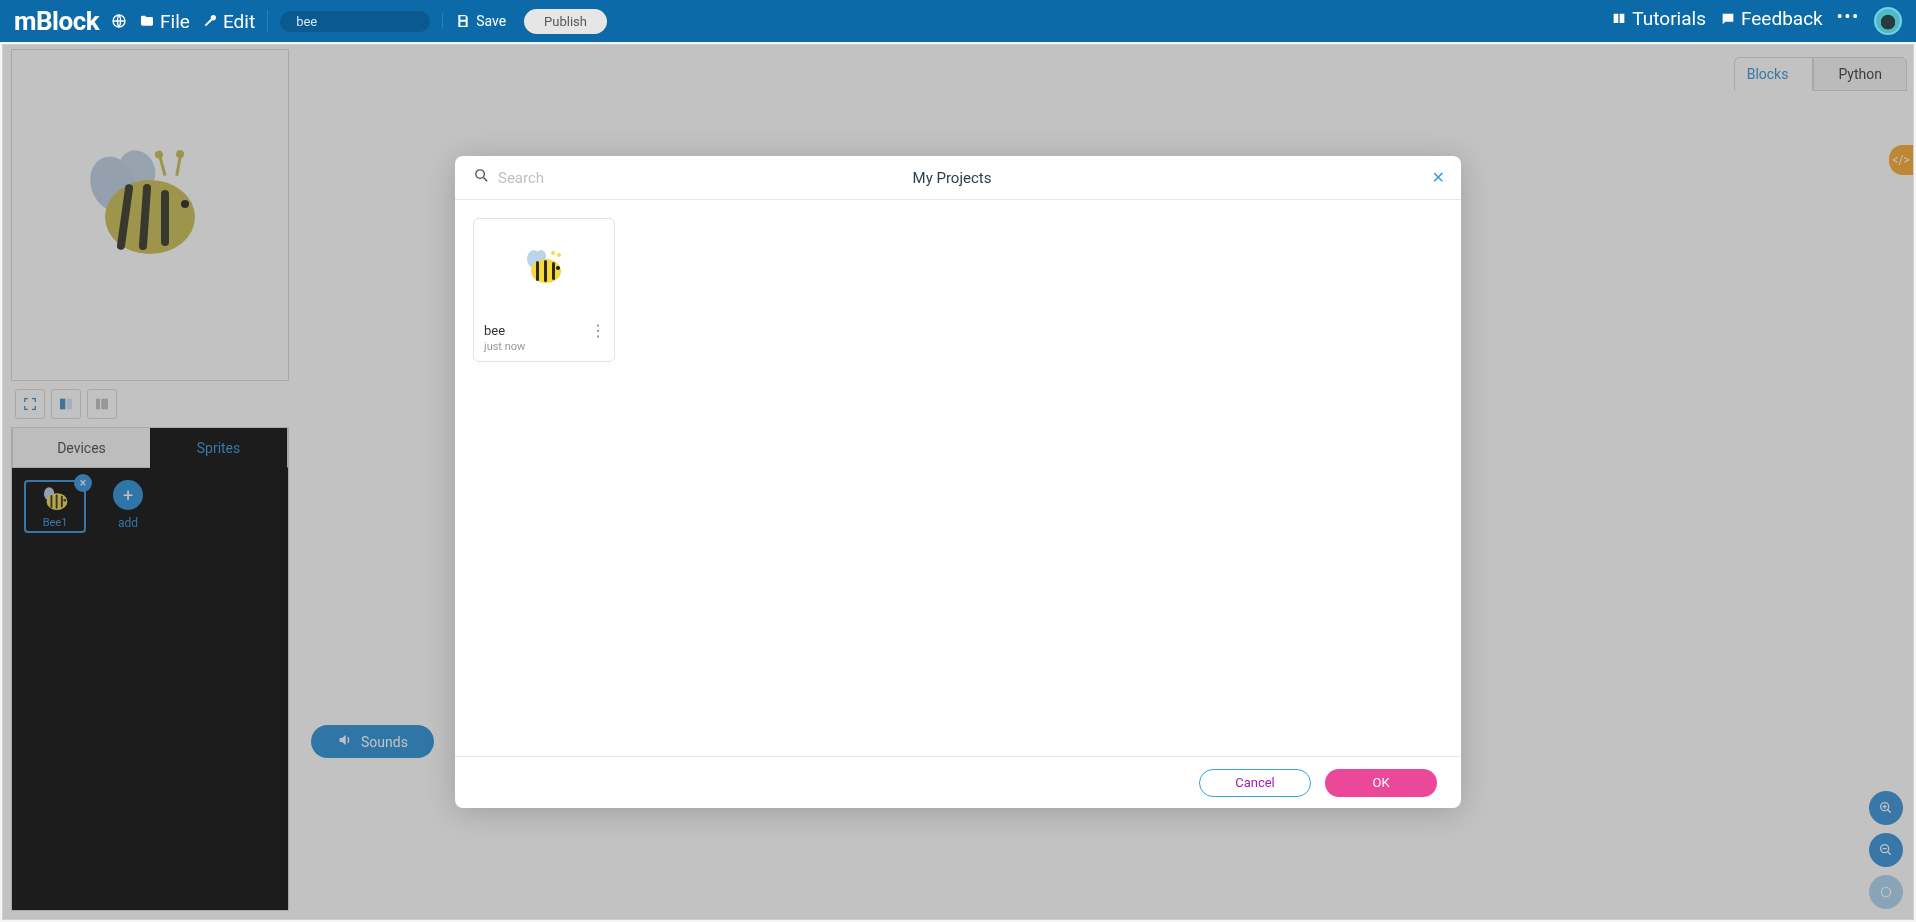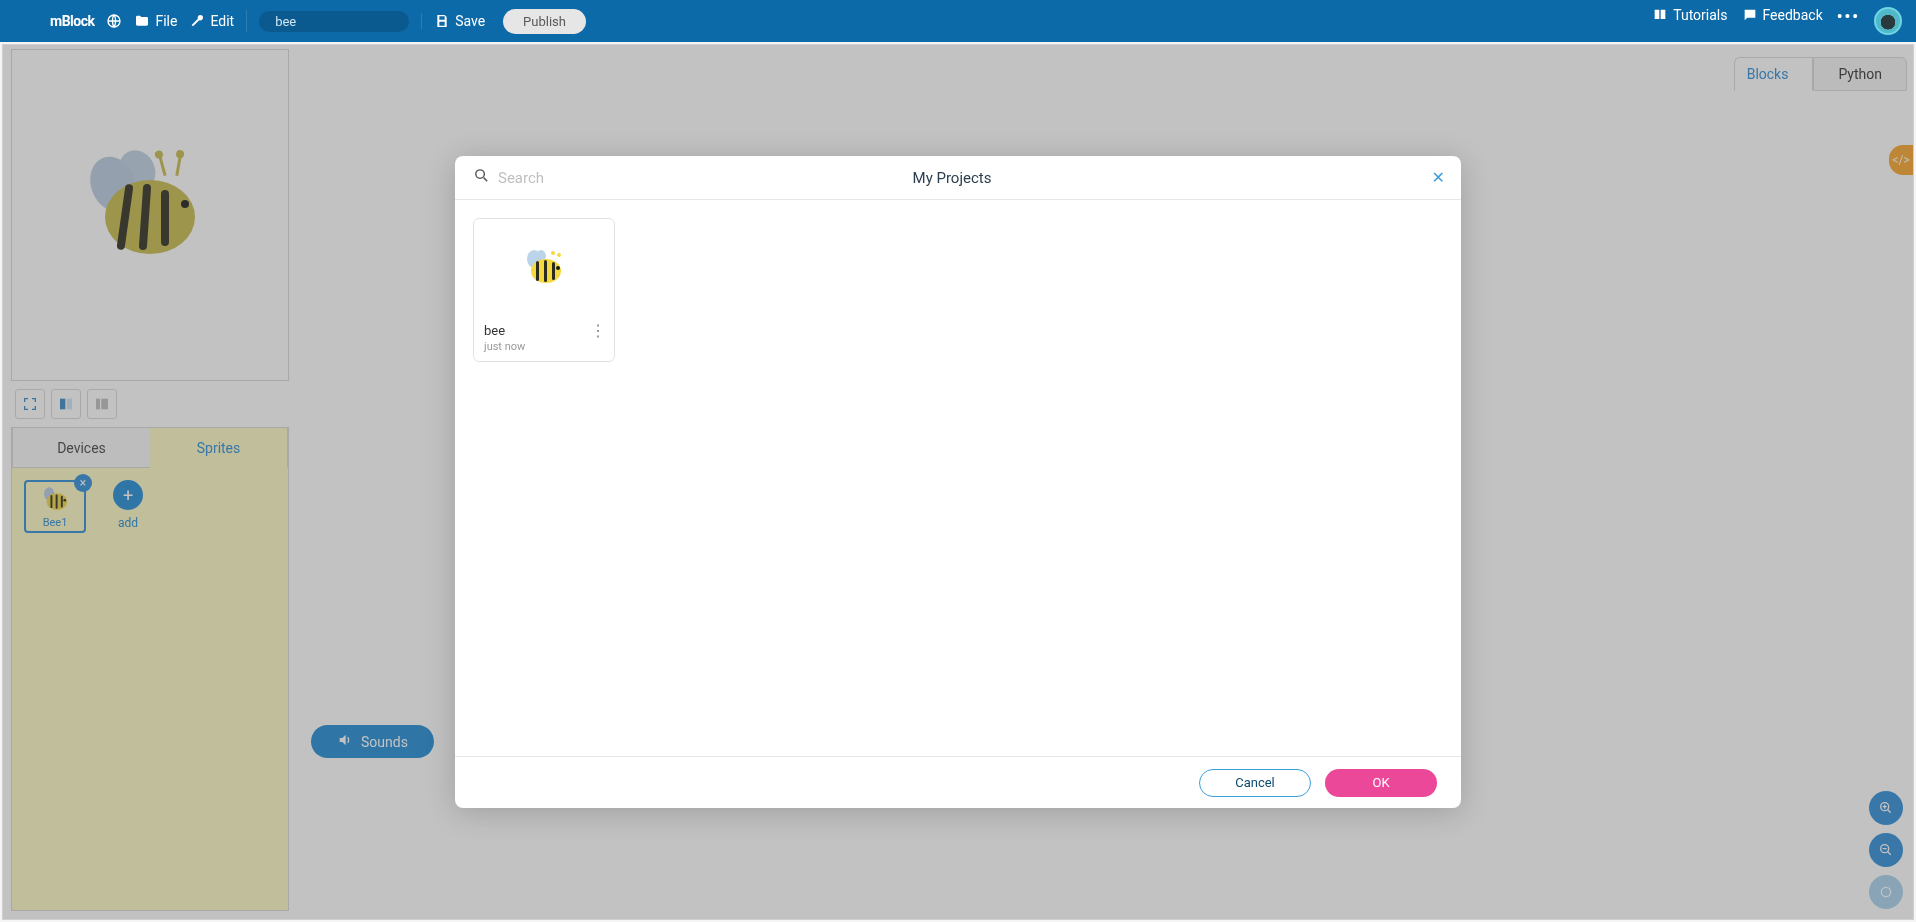--- a/index.html
+++ b/index.html
@@ -9,22 +9,22 @@
 
 .topbar {
   height: 42px;
   background: #0d6aa8;
   display: flex;
   align-items: center;
   padding: 0 14px;
   color: #fff;
   gap: 12px;
 }
-.logo { font-weight: 700; font-size: 14px; letter-spacing: -0.5px; margin-left: 36px; }
-.tb-item { display: flex; align-items: center; gap: 5px; font-size: 14px; cursor: pointer; }
+.logo { font-weight: 700; font-size: 26px; letter-spacing: -0.5px; }
+.tb-item { display: flex; align-items: center; gap: 5px; font-size: 19px; cursor: pointer; }
 .tb-icon { width: 16px; height: 16px; display: inline-flex; align-items: center; justify-content: center; }
 .project-name {
   background: #0b5a8f;
   border-radius: 14px;
   padding: 3px 16px;
   min-width: 150px;
   font-size: 13px;
   color: #cfe6f5;
 }
 .save-item { display: flex; align-items: center; gap: 5px; font-size: 14px; cursor: pointer; padding-left: 12px; border-left: 1px solid #2b7fb5; }
@@ -88,21 +88,21 @@
   position: absolute; left: 12px; top: 344px; display: flex; gap: 6px;
 }
 .sc-btn {
   width: 30px; height: 30px; border: 1px solid #d8d8d8; background: #fff; border-radius: 3px;
   display: flex; align-items: center; justify-content: center; font-size: 14px; color: #3a88c2; cursor:pointer;
 }
 .sc-btn.muted { color: #bdbdbd; }
 
 .sprite-panel {
   position: absolute; left: 8px; top: 382px; width: 278px; bottom: 8px;
-  border: 1px solid #d8d8d8; background: #fef9c3;
+  border: 1px solid #d8d8d8; background: #000000;
 }
 .sprite-tabs { display: flex; height: 40px; }
 .sprite-tab {
   flex: 1; display: flex; align-items: center; justify-content: center;
   font-size: 14px; color: #444; border-bottom: 1px solid #d8d8d8; cursor:pointer;
 }
 .sprite-tab.active { color: #2b8dd6; border-bottom: 1px solid transparent; border-right: 1px solid #d8d8d8; }
 .sprite-tab:not(.active) { background: #f7f7f7; border-left: 1px solid #d8d8d8; }
 .sprite-list { padding: 12px; display: flex; gap: 14px; }
 .sprite-card {
@@ -197,21 +197,21 @@
 .proj-time { font-size: 11px; color: #9a9a9a; margin-top: 2px; }
 .proj-menu { position: absolute; right: 8px; top: 6px; color: #888; cursor:pointer; font-size:16px; line-height:1; }
 .modal-footer {
   height: 52px; border-top: 1px solid #e6e6e6;
   display:flex; align-items:center; justify-content:flex-end; gap: 14px; padding: 0 24px;
 }
 .btn {
   min-width: 112px; height: 28px; border-radius: 14px; font-size: 13px;
   display:flex; align-items:center; justify-content:center; cursor:pointer;
 }
-.btn-cancel { border: 1px solid #39a0de; color: #0c4a6e; background:#fff; }
+.btn-cancel { border: 1px solid #39a0de; color: #a21caf; background:#fff; }
 .btn-ok { background: #ec4899; color: #ffffff; }
 
 
 .bee-svg { width: 46px; height: 40px; }
 </style>
 </head>
 <body>
 
 <div class="topbar">
   <span class="logo">mBlock</span>

